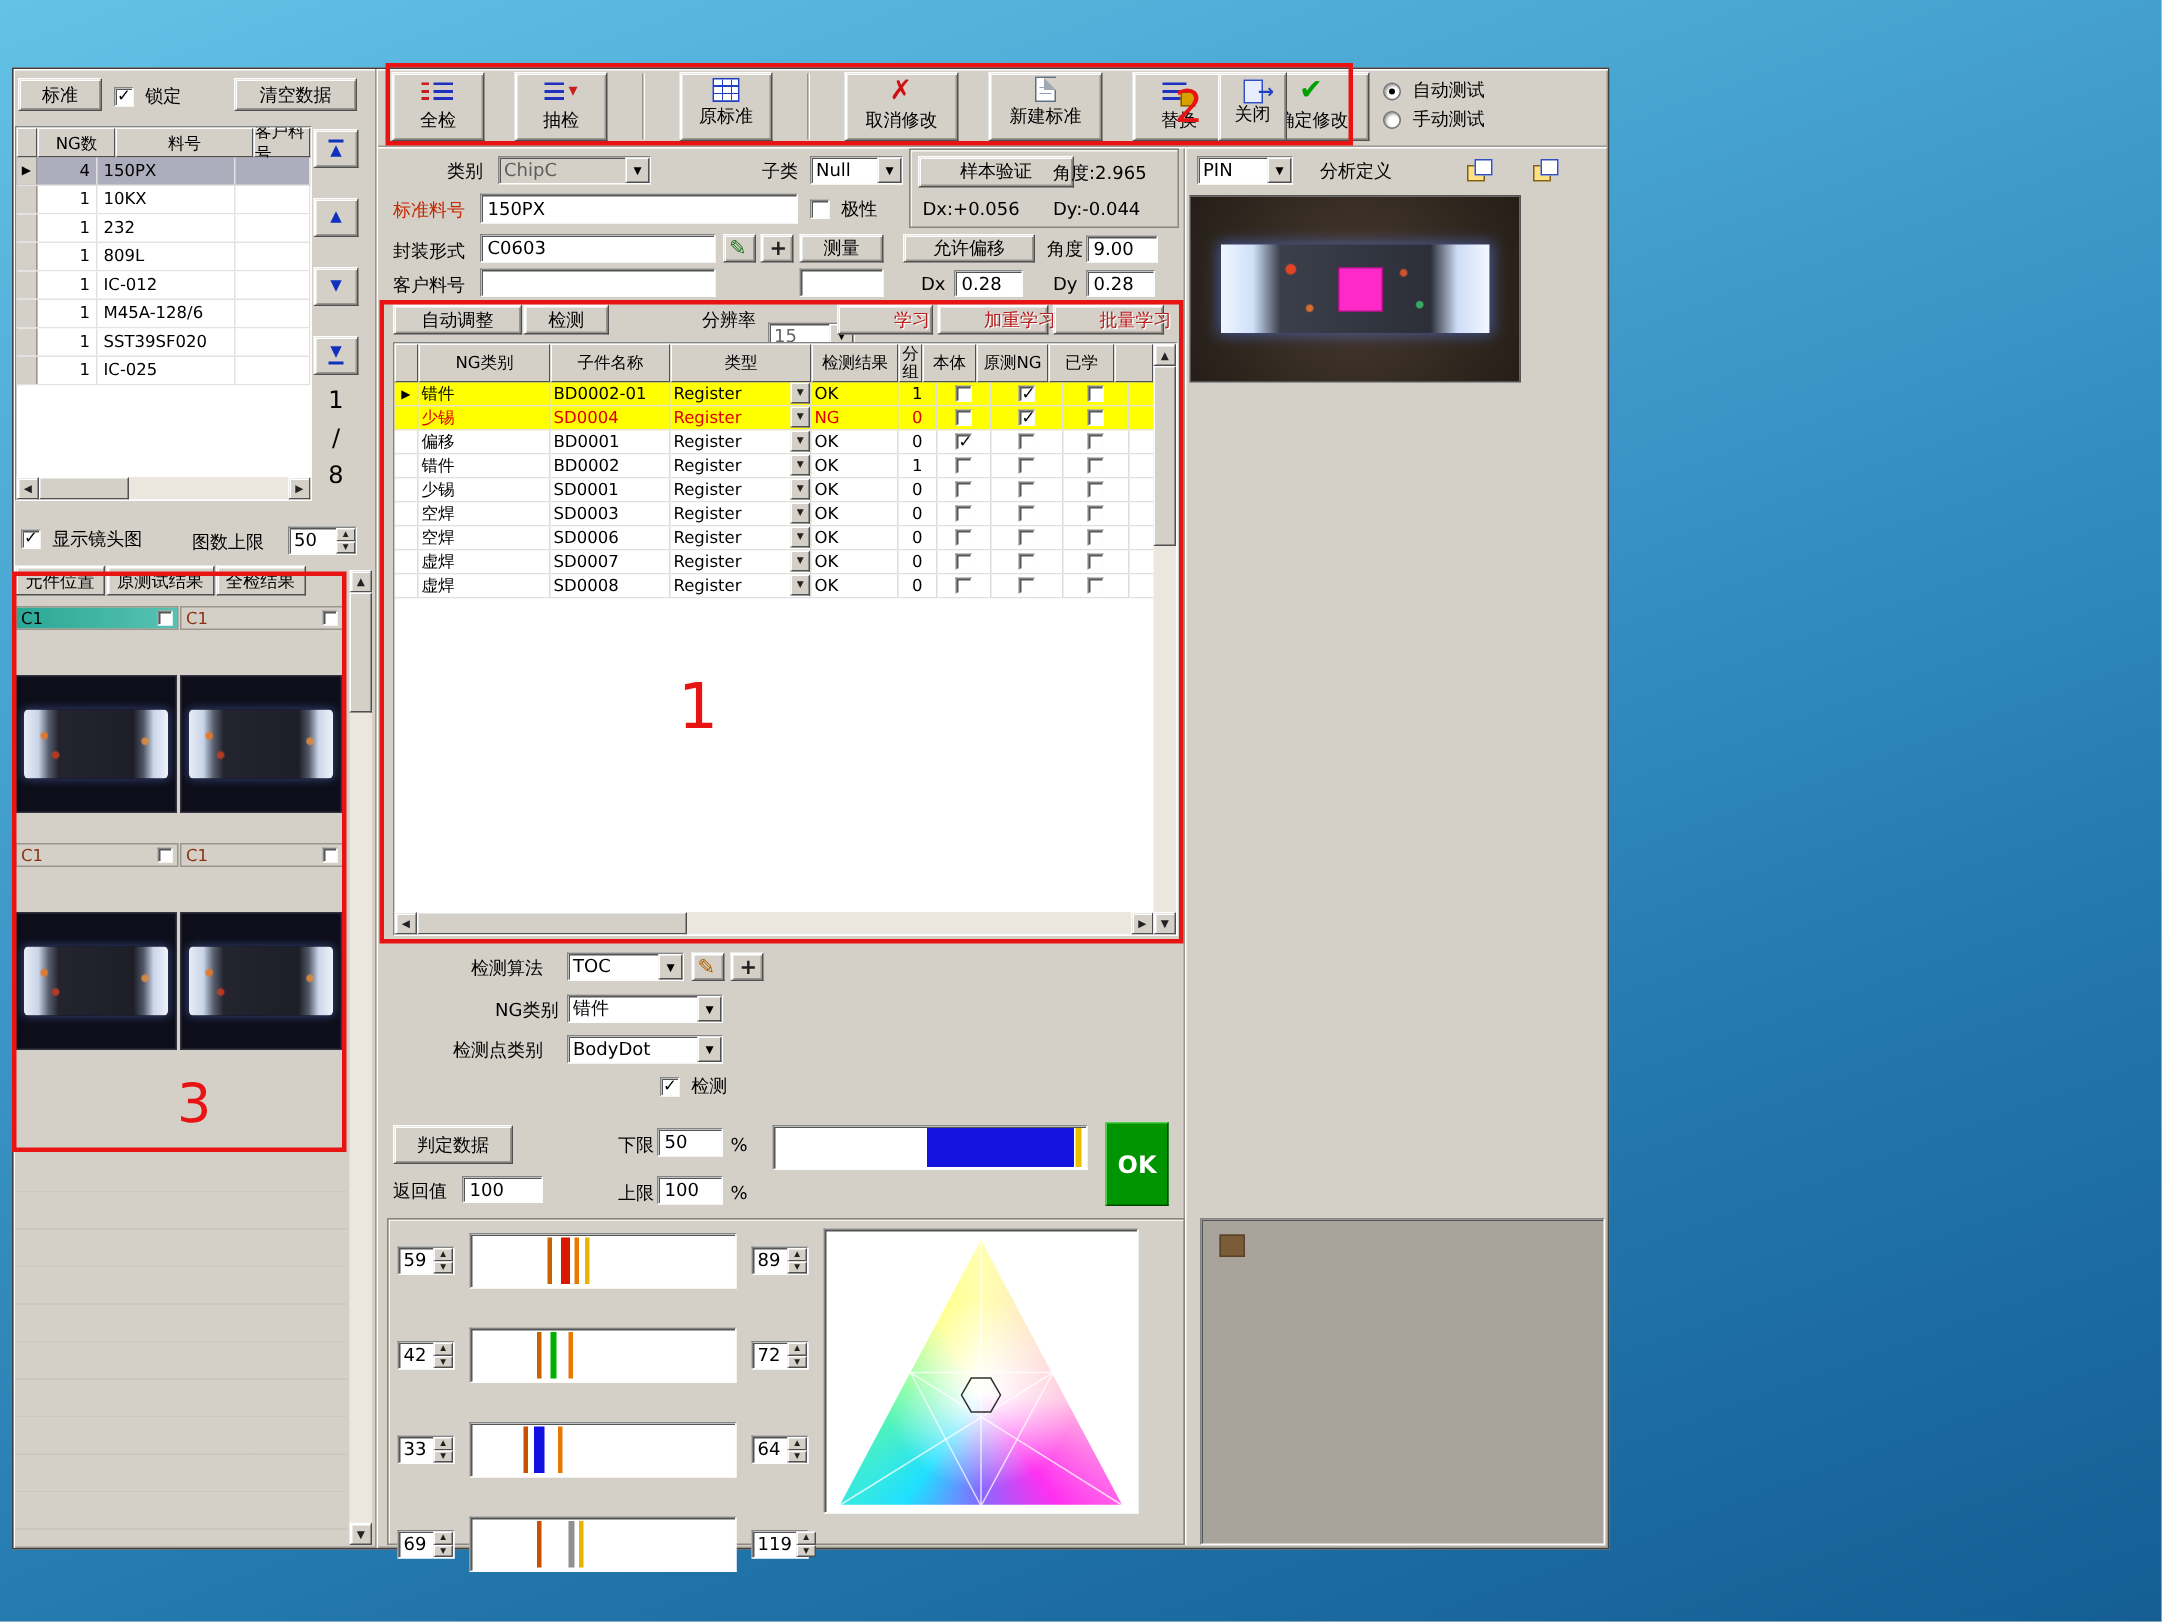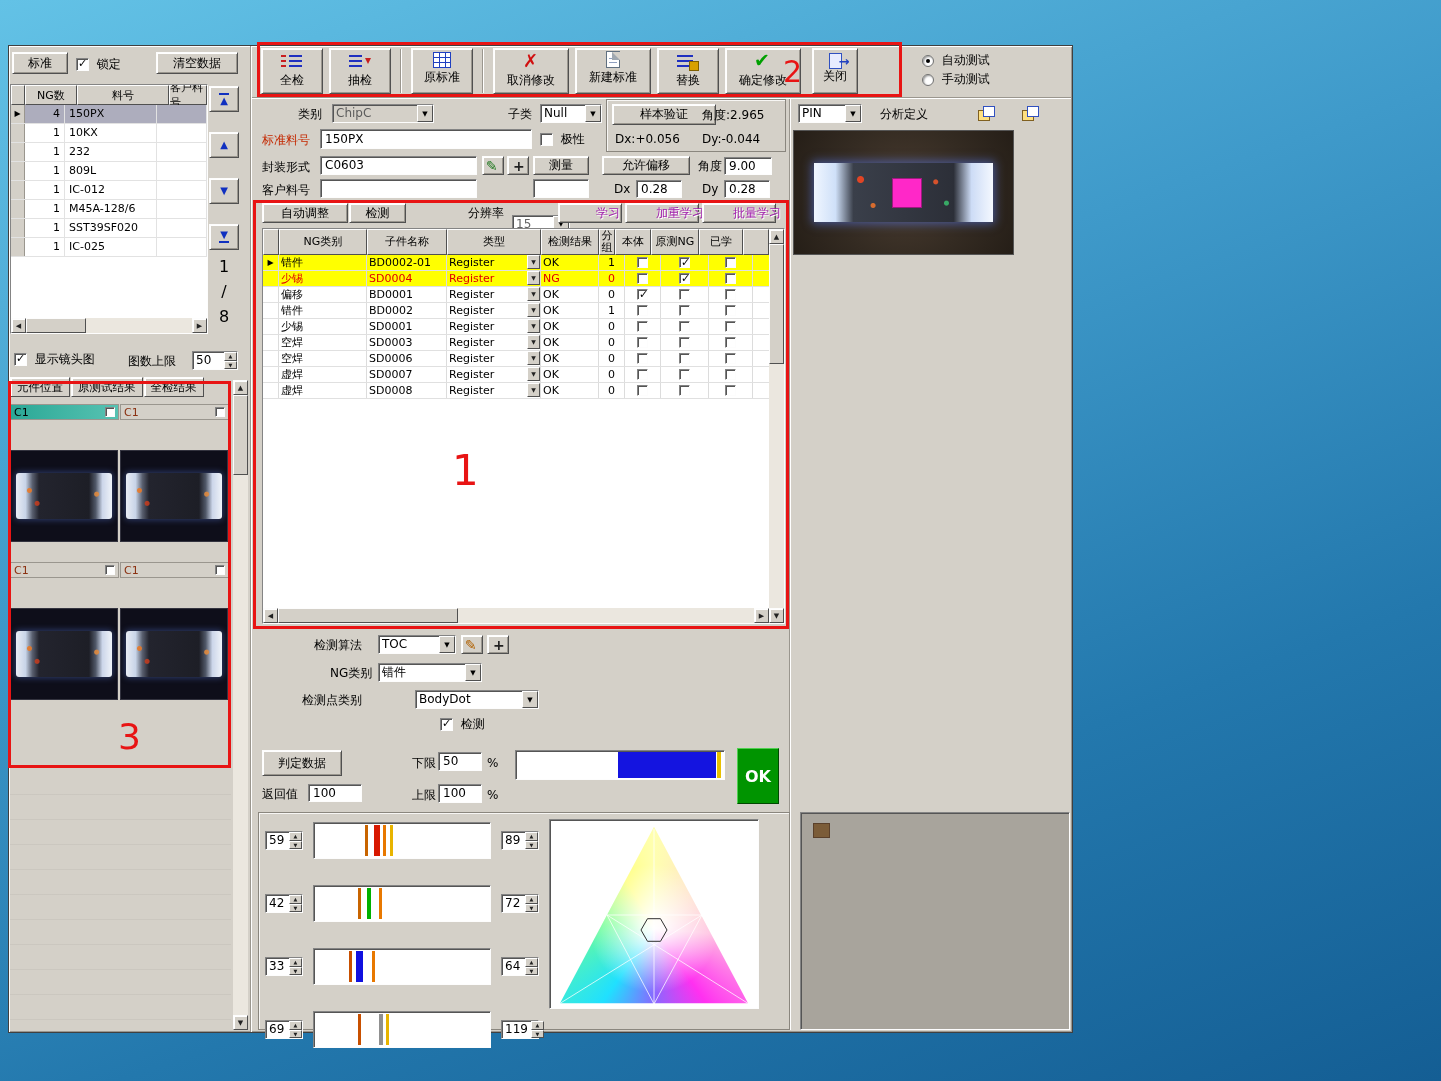--- a/index.html
+++ b/index.html
@@ -9,21 +9,21 @@
   font-family:"DejaVu Sans","Liberation Sans",sans-serif;font-size:12px;color:#000;
   background:linear-gradient(160deg,#63c2e6 0%,#3f9aca 38%,#2378ad 70%,#145e94 100%);
 }
 .a{position:absolute;}
 .window{background:#d4d0c8;border:1px solid #404040;box-shadow:inset 1px 1px 0 #fff,inset -1px -1px 0 #9a968e;}
 .raised{background:#d4d0c8;border:1px solid;border-color:#fdfdfd #505050 #505050 #fdfdfd;box-shadow:inset 1px 1px 0 #fff,inset -1px -1px 0 #9a968e;}
 .sunk{background:#fff;border:1px solid;border-color:#848484 #fdfdfd #fdfdfd #848484;box-shadow:inset 1px 1px 0 #555;}
 .sunkgray{background:#d4d0c8;border:1px solid;border-color:#848484 #fdfdfd #fdfdfd #848484;box-shadow:inset 1px 1px 0 #555;}
 .groove{border:1px solid #8a867e;box-shadow:inset 1px 1px 0 rgba(255,255,255,.8);}
 .btn{display:flex;align-items:center;justify-content:center;font-size:12px;cursor:default;white-space:nowrap;}
-.btn.disabled{color:#a21caf;text-shadow:1px 1px 0 #fff;padding-left:36px;}
+.btn.disabled{color:#b91c1c;text-shadow:1px 1px 0 #fff;padding-left:36px;}
 .lbl{height:16px;line-height:16px;white-space:nowrap;}
 .redlbl{color:#c42800;}
 
 .cb{display:inline-block;width:13px;height:13px;background:#fff;border:1px solid;border-color:#848484 #fdfdfd #fdfdfd #848484;box-shadow:inset 1px 1px 0 #555;position:relative;vertical-align:middle;flex:none;}
 .cb.checked::after{content:"✓";position:absolute;left:1px;top:-2px;font-size:11px;font-weight:bold;color:#000;line-height:13px;}
 .radio{display:inline-block;width:12px;height:12px;border-radius:50%;background:#fff;border:1px solid #707070;box-shadow:inset 1px 1px 2px #999;position:relative;vertical-align:middle;}
 .radio.checked::after{content:"";position:absolute;left:3px;top:3px;width:4px;height:4px;border-radius:50%;background:#000;}
 
 .combo{display:flex;background:#fff;border:1px solid;border-color:#848484 #fdfdfd #fdfdfd #848484;box-shadow:inset 1px 1px 0 #555;height:19px;}
 .combo .cval{flex:1;padding:1px 3px;font-size:12px;line-height:14px;overflow:hidden;white-space:nowrap;}
@@ -48,21 +48,21 @@
 .lghc{background:#d4d0c8;border:1px solid;border-color:#fdfdfd #505050 #505050 #fdfdfd;font-size:11px;display:flex;align-items:center;justify-content:center;flex:none;}
 .lgrow{display:flex;height:19px;flex:none;border-bottom:1px solid #e2e2e2;background:#fff;}
 .lgrow.sel{background:#adadbd;}
 .lgc{font-size:11px;line-height:18px;border-right:1px solid #e2e2e2;overflow:hidden;white-space:nowrap;flex:none;}
 .lgc.m{width:14px;background:#d4d0c8;border-right:1px solid #9a968e;text-align:center;font-size:8px;line-height:18px;}
 .lgc.ng{width:40px;text-align:right;padding-right:4px;}
 .lgc.part{width:92px;padding-left:4px;}
 .lgc.cust{flex:1;}
 .lgfill{flex:1;background:#fff;}
 
-#toolbar-buttons{display:flex;align-items:flex-start;gap:6px;}
+#toolbar-buttons{display:flex;align-items:flex-start;gap:20px;}
 .tbtn{width:62px;height:46px;flex:none;display:flex;flex-direction:column;align-items:center;justify-content:flex-start;font-size:12px;}
 .tbtn.wide{width:76px;}
 .tlbl{line-height:14px;margin-top:1px;}
 .tsep{width:2px;height:44px;margin:1px 3px;border-left:1px solid #9a968e;border-right:1px solid #fff;flex:none;}
 .ico{width:22px;height:18px;margin:4px auto 1px;position:relative;flex:none;}
 .list-check-icon{background:repeating-linear-gradient(180deg,#c81e1e 0 2px,transparent 2px 5px) 0 2px/5px 14px no-repeat,repeating-linear-gradient(180deg,#2030c0 0 2px,transparent 2px 5px) 8px 2px/13px 14px no-repeat;}
 .list-sample-icon{background:repeating-linear-gradient(180deg,#2030c0 0 2px,transparent 2px 5px) 0 2px/13px 14px no-repeat;}
 .list-sample-icon::after{content:"▾";position:absolute;right:0;top:0;color:#c81e1e;font-size:12px;line-height:14px;}
 .grid-icon{width:18px;height:16px;margin-top:3px;background:#fff;border:1px solid #2040c0;background-image:repeating-linear-gradient(180deg,transparent 0 4px,#2040c0 4px 5px),repeating-linear-gradient(90deg,transparent 0 5px,#2040c0 5px 6px);}
 .cancel-icon::before{content:"✗";position:absolute;left:3px;top:-3px;color:#d01010;font-size:18px;font-weight:bold;}
@@ -725,21 +725,21 @@
     <span class="ico plus-icon" style="margin:0;width:10px;height:16px;"></span>
   </div>
 
 <div class="a lbl" style="left:330px;top:665px;">NG类别</div>
 <div class="a combo" style="left:378px;top:663px;width:104px;">
   <div class="cval">错件</div>
   <div class="carr">▼</div>
 </div>
 
 <div class="a lbl" style="left:302px;top:692px;">检测点类别</div>
-<div class="a combo" style="left:378px;top:690px;width:124px;margin-left:37px;">
+<div class="a combo" style="left:378px;top:690px;width:104px;">
   <div class="cval">BodyDot</div>
   <div class="carr">▼</div>
 </div>
 
 <div class="a" style="left:440px;top:716px;">
   <span class="cb checked"></span>
   <span class="lbl" style="margin-left:4px;">检测</span>
 </div>
 
 

